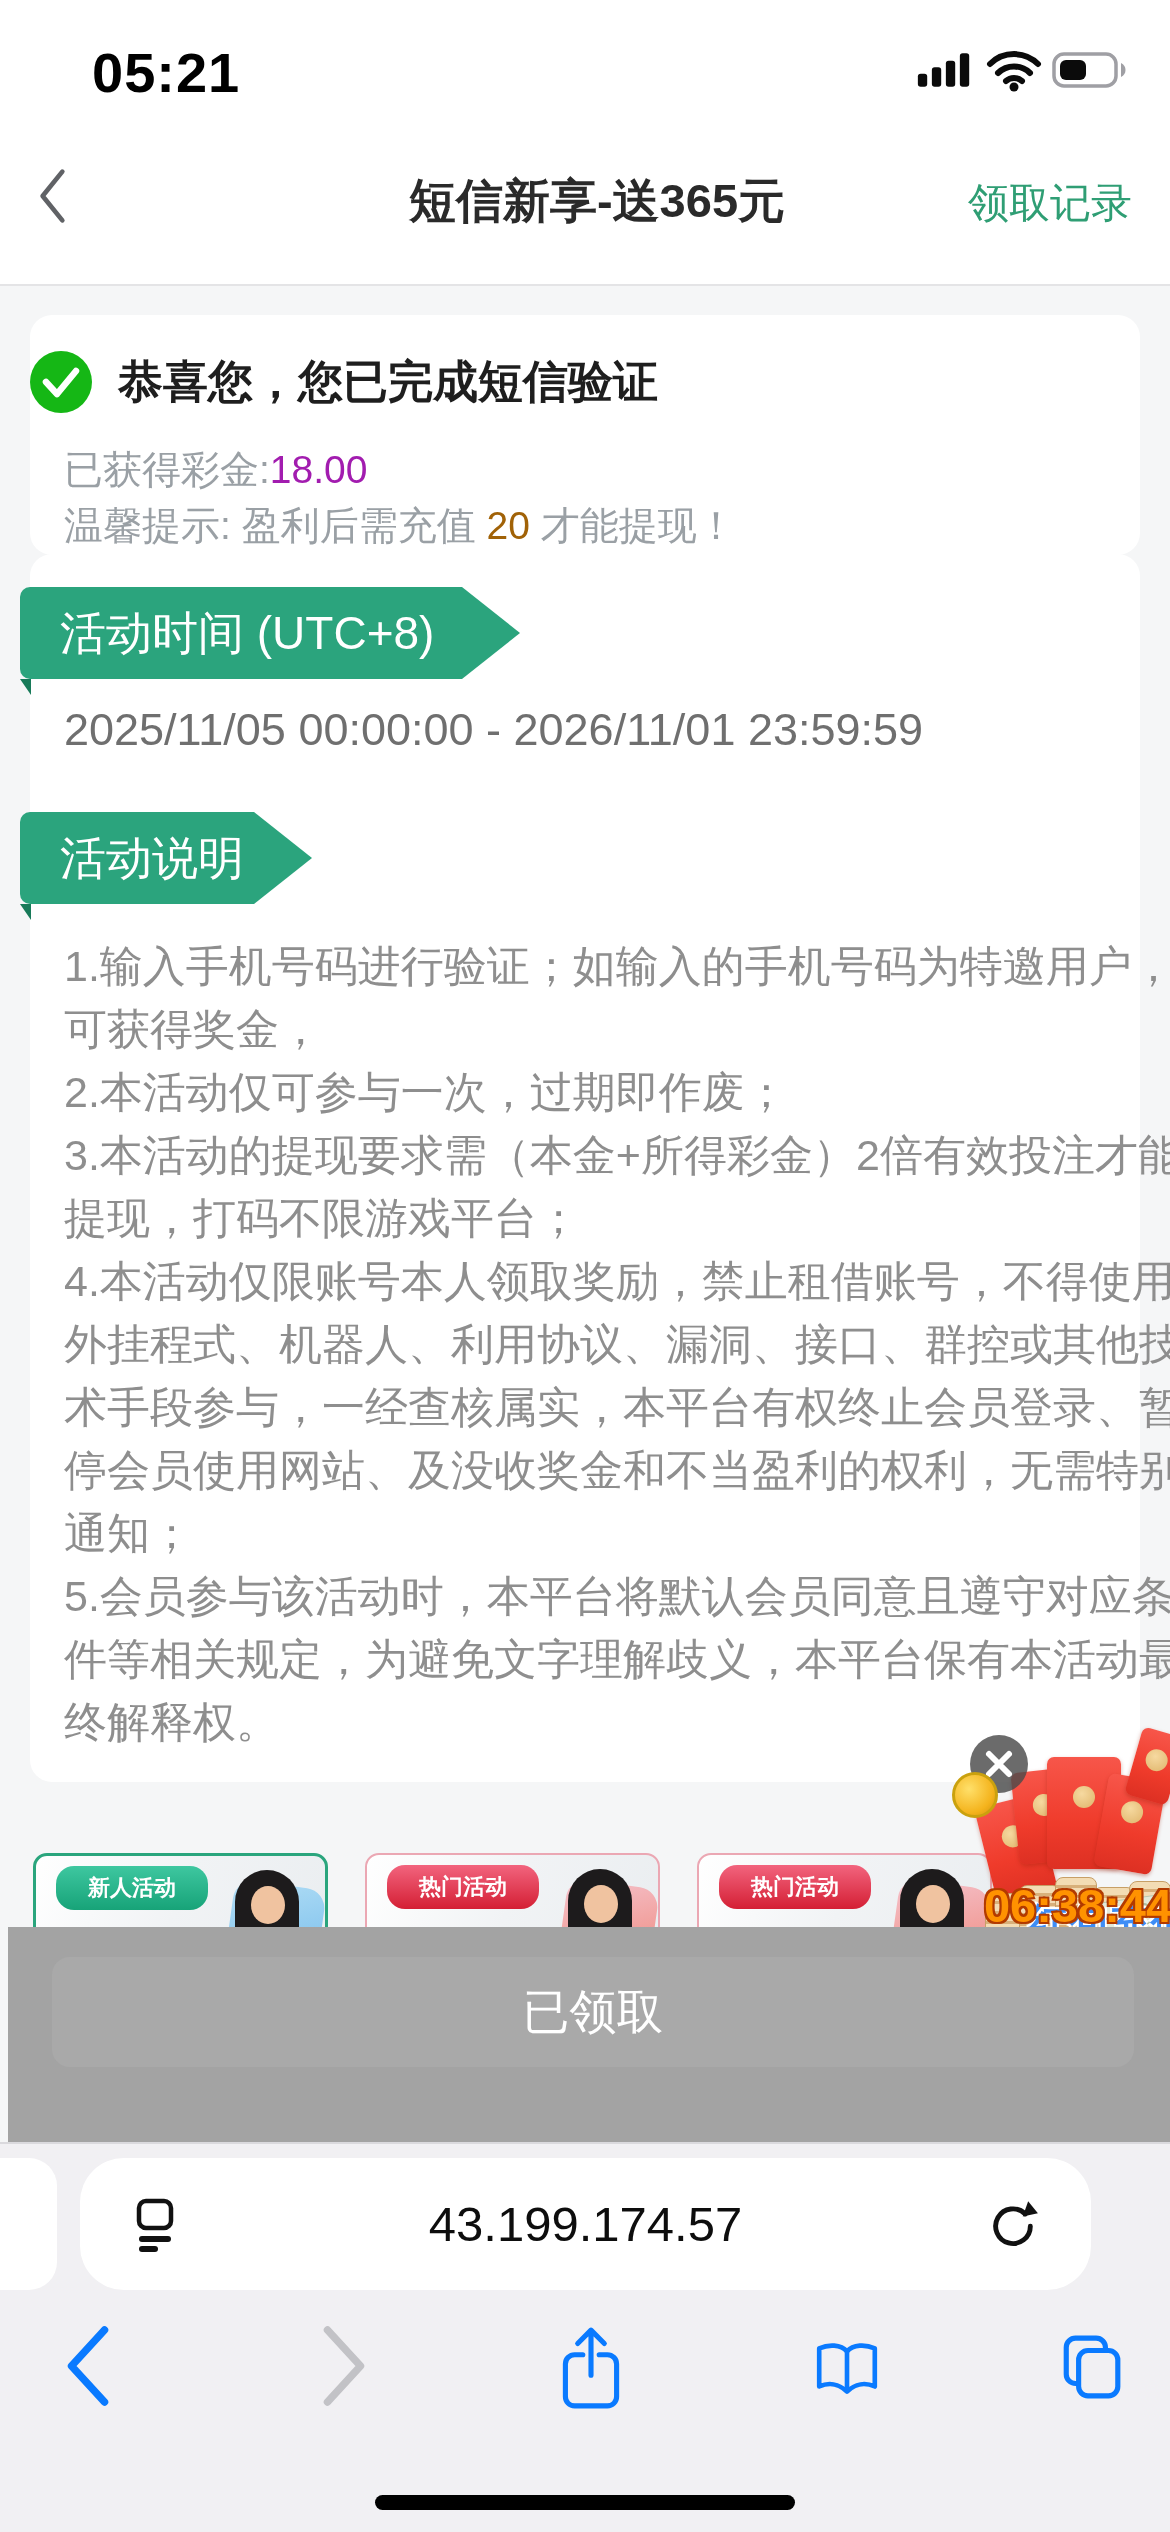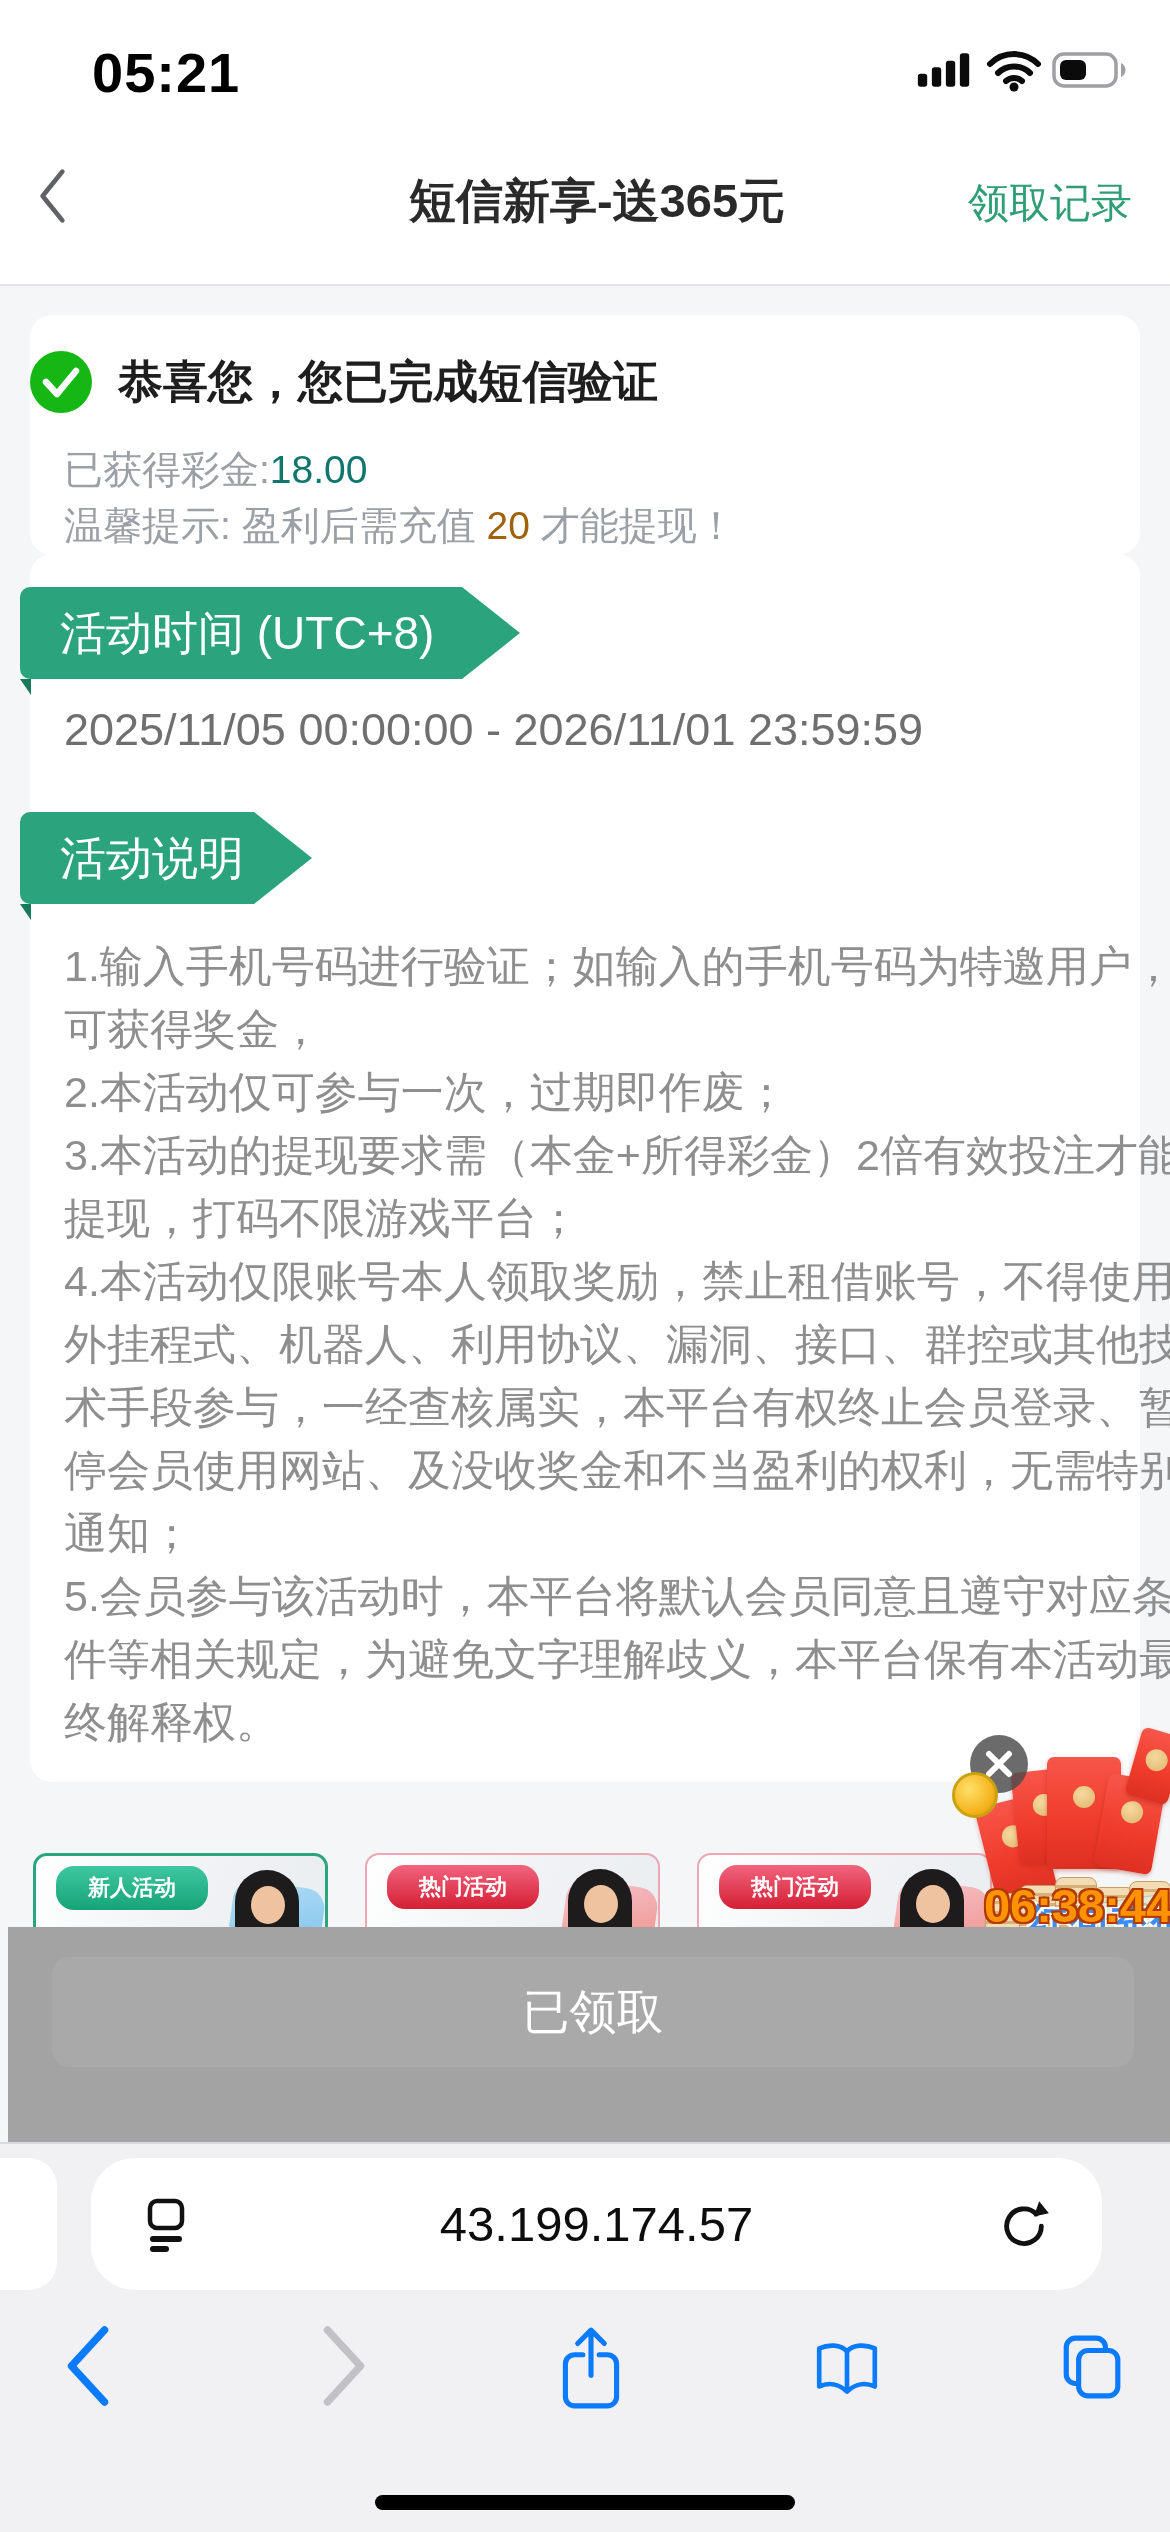--- a/index.html
+++ b/index.html
@@ -12,21 +12,21 @@
   .nav-back{position:absolute;left:30px;top:166px;width:44px;height:60px;cursor:pointer;}
   .nav-title{position:absolute;left:12px;top:170px;width:1170px;text-align:center;font-size:47px;font-weight:650;color:#2a2a2a;}
   .nav-link{position:absolute;right:38px;top:176px;font-size:41px;color:#2f9e74;cursor:pointer;}
   
   .card{position:absolute;background:#fff;border-radius:22px;}
   .success{left:30px;top:315px;width:1110px;height:240px;}
   .succ-head{position:absolute;left:0;top:36px;width:1110px;display:flex;align-items:center;justify-content:flex-start;gap:26px;}
   .succ-title{font-size:45px;font-weight:700;color:#1e1e1e;}
   .succ-line1{position:absolute;left:34px;top:128px;font-size:39px;}
   .succ-line2{position:absolute;left:34px;top:184px;font-size:39px;}
-  .g-label{color:#9aa0a5;} .g-orange{color:#0f766e;} .g-dark{color:#a16207;}
+  .g-label{color:#9aa0a5;} .g-orange{color:#a21caf;} .g-dark{color:#a16207;}
   
   .rules-card{left:30px;top:554px;width:1110px;height:1228px;}
   .ribbon{position:absolute;left:-10px;height:92px;background:#2ba47d;color:#fff;
           font-size:46px;line-height:92px;padding-left:40px;box-sizing:border-box;
           border-radius:10px 0 0 10px;
           clip-path:polygon(0 0,calc(100% - 58px) 0,100% 50%,calc(100% - 58px) 100%,0 100%);}
   .ribbon-fold{position:absolute;left:-10px;width:11px;height:16px;background:#187a59;
           clip-path:polygon(0 0,100% 0,100% 100%);}
   .r1{top:33px;width:500px;} .f1{top:125px;}
   .r2{top:258px;width:292px;} .f2{top:350px;}
@@ -74,21 +74,21 @@
   .splash.redish{background:linear-gradient(160deg,#f6bcc8,#ef5f46);}
   .hair{position:absolute;right:26px;top:14px;width:64px;height:134px;background:#1d1b1c;border-radius:32px 32px 26px 26px;}
   .face{position:absolute;right:40px;top:30px;width:34px;height:38px;background:#f0c3a0;border-radius:50%;}
   
   .sheet{position:absolute;left:0;top:1927px;width:1170px;height:215px;background:#a3a3a3;z-index:40;margin-left:8px;}
   .claim{position:absolute;left:44px;top:30px;width:1082px;height:110px;border-radius:18px;background:#a9a9a9;
          color:#fff;font-size:47px;display:flex;align-items:center;justify-content:center;cursor:pointer;}
   
   .chrome{position:absolute;left:0;top:2142px;width:1170px;height:390px;background:#f1f0f3;border-top:2px solid #dad9dd;z-index:45;}
   .peek{position:absolute;left:-42px;top:14px;width:99px;height:132px;background:#fff;border-radius:28px;}
-  .urlbar{position:absolute;left:91px;top:14px;width:1011px;height:132px;background:#fff;border-radius:44px;cursor:text;}
+  .urlbar{position:absolute;left:80px;top:14px;width:1011px;height:132px;background:#fff;border-radius:44px;cursor:text;}
   .url-text{position:absolute;left:0;top:0;width:100%;height:132px;display:flex;align-items:center;justify-content:center;
             font-size:49px;color:#0d0d0d;}
   .page-btn{position:absolute;left:52px;top:38px;width:46px;height:56px;cursor:pointer;}
   .reload-btn{position:absolute;right:52px;top:40px;width:52px;height:52px;cursor:pointer;}
   .tb{position:absolute;top:180px;cursor:pointer;}
   .homebar{position:absolute;left:375px;top:351px;width:420px;height:15px;border-radius:8px;background:#000;}
 </style>
 </head>
 <body>
 

